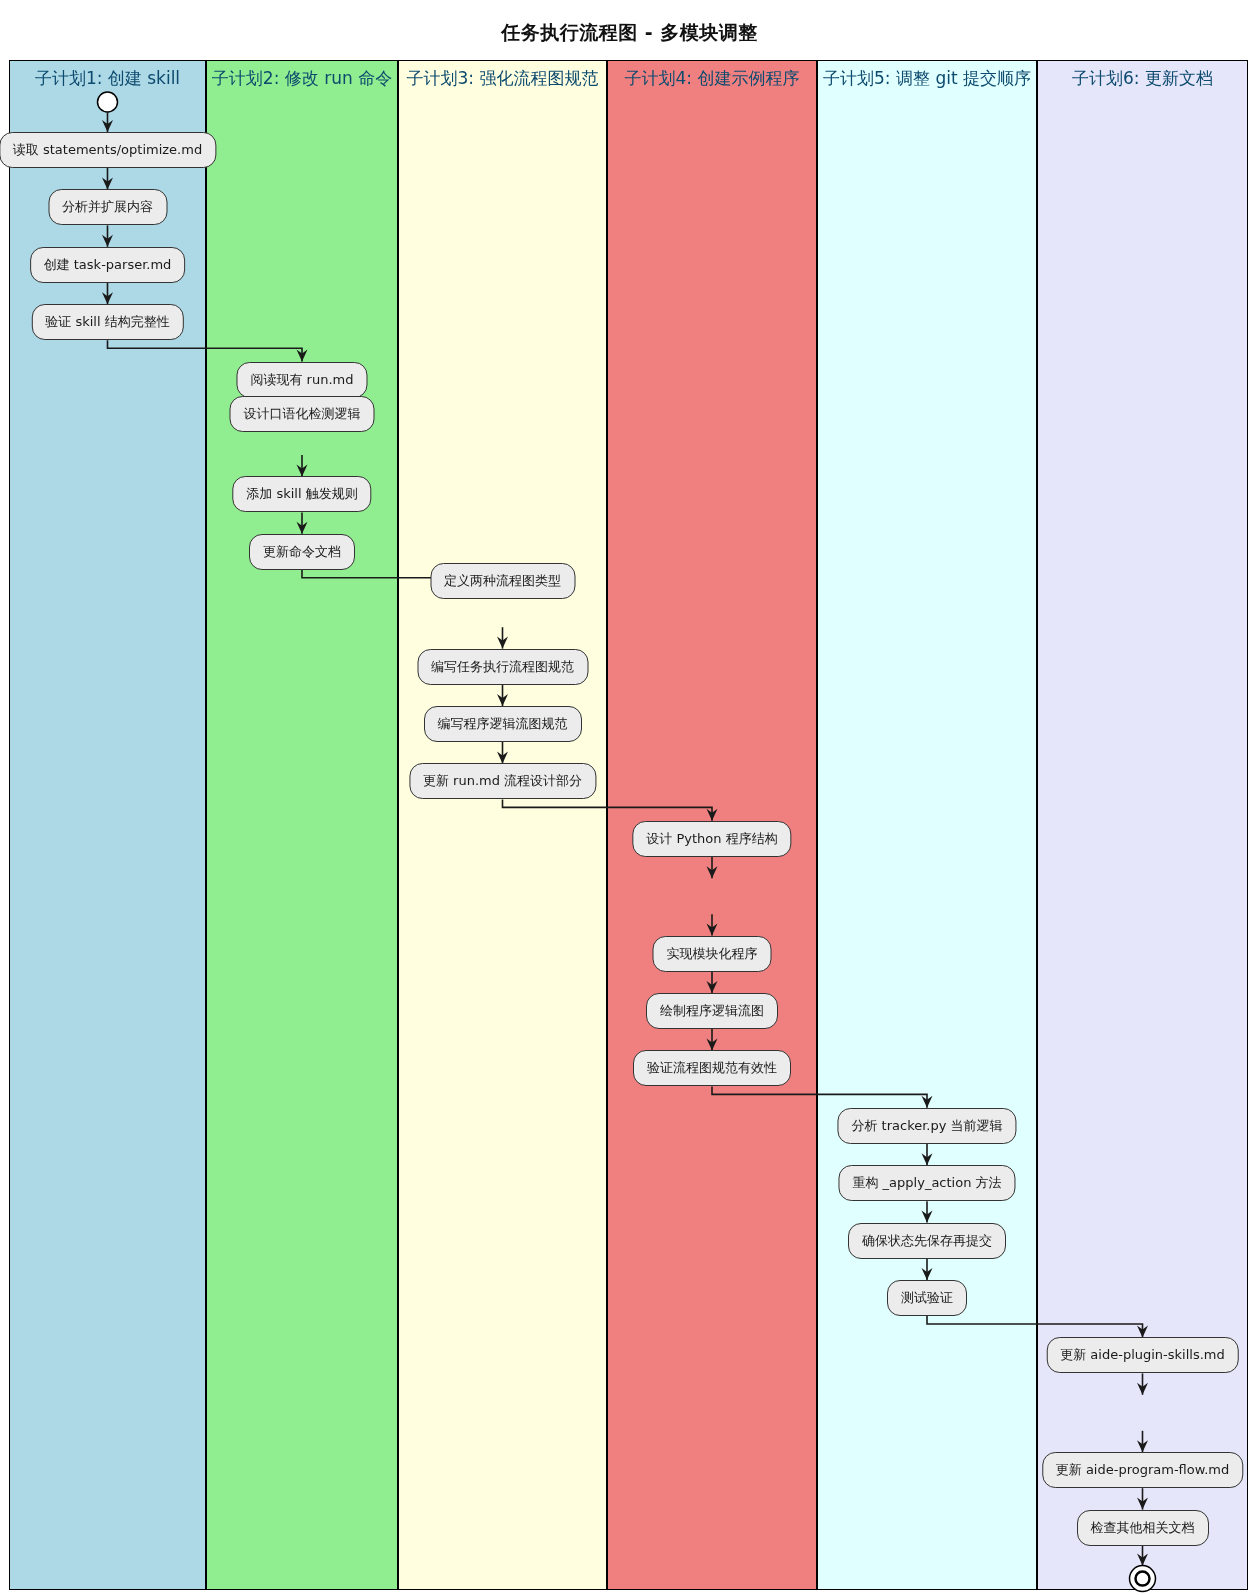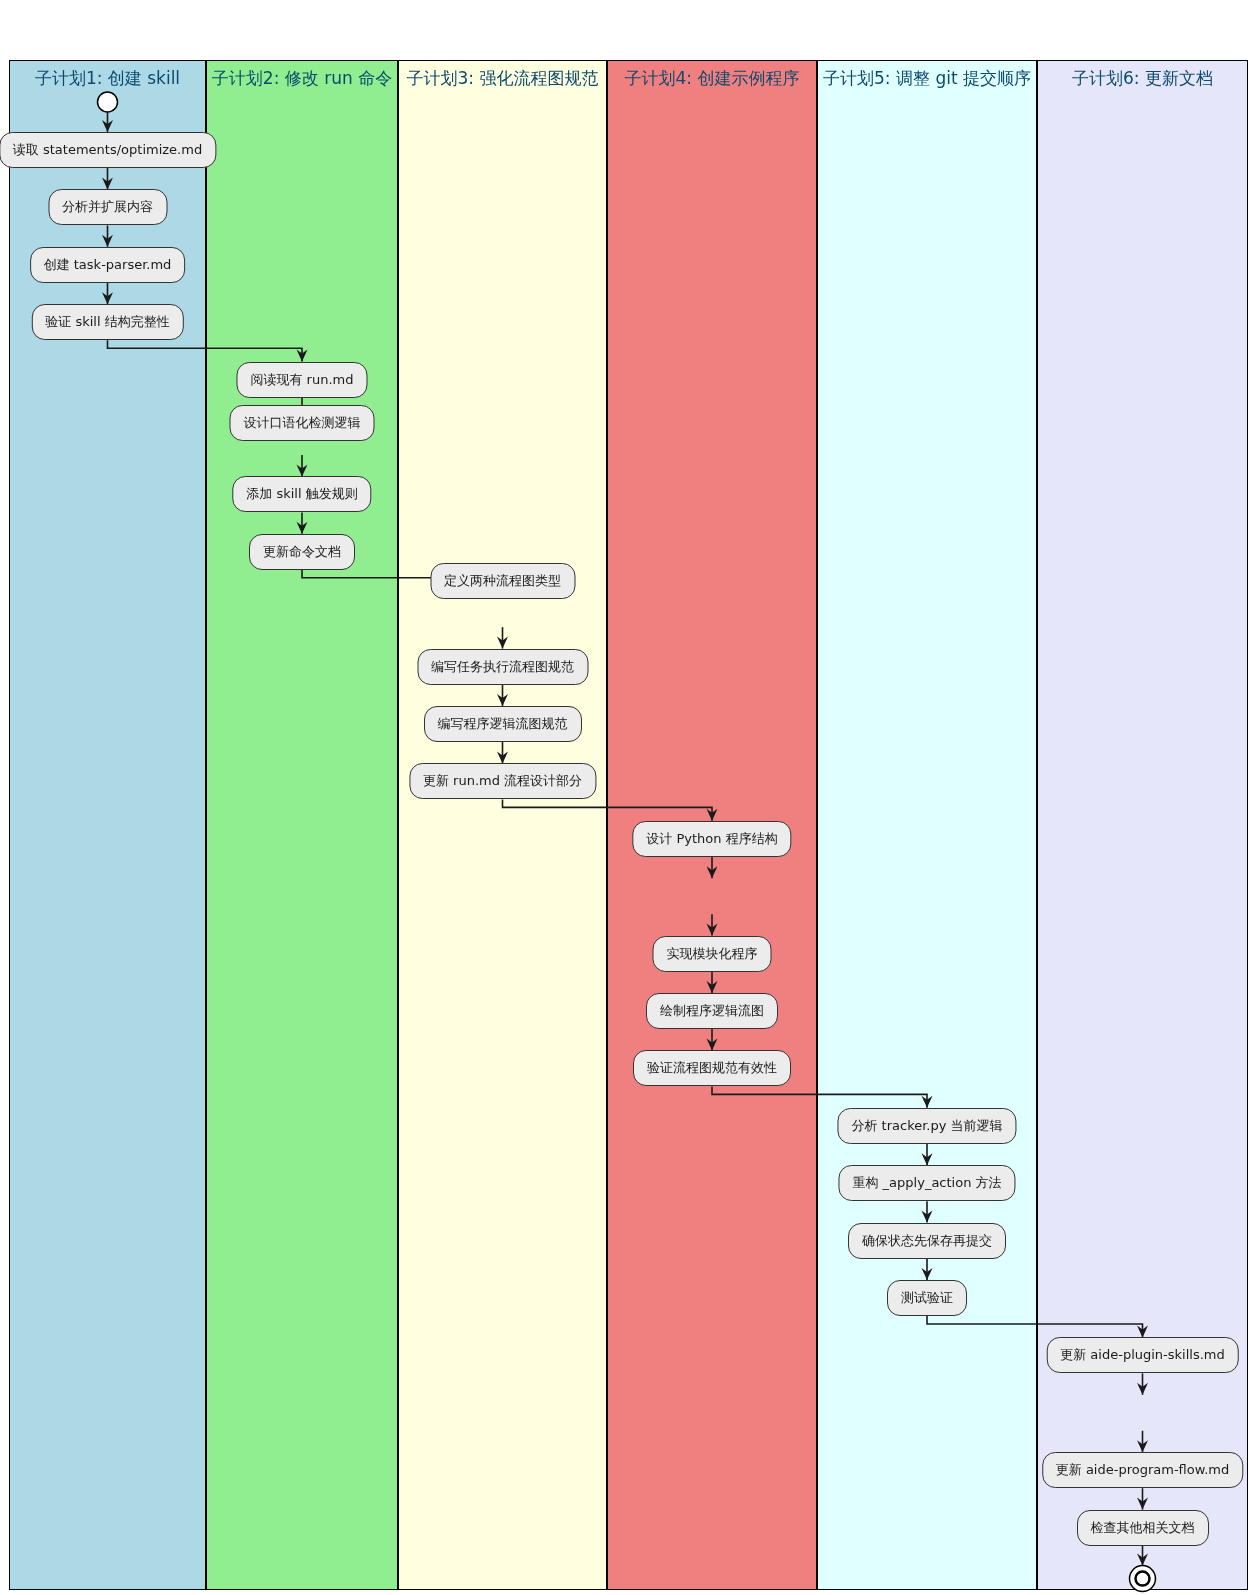--- a/index.html
+++ b/index.html
@@ -57,20 +57,21 @@
     position: absolute;
     top: 0;
     left: 0;
     pointer-events: none;
   }
 </style>
 </head>
 <body>
 
 <div id="canvas">
+  <div id="diagram-title">任务执行流程图 - 多模块调整</div>
   <div id="lanes">
       <div class="lane" style="left: 9px; width: 197px; background: rgb(173, 216, 230);">
         <div class="lane-header">子计划1: 创建 skill</div>
       </div>
       <div class="lane" style="left: 206px; width: 192px; background: rgb(144, 238, 144);">
         <div class="lane-header">子计划2: 修改 run 命令</div>
       </div>
       <div class="lane" style="left: 398px; width: 209px; background: rgb(255, 255, 224);">
         <div class="lane-header">子计划3: 强化流程图规范</div>
       </div>
@@ -118,21 +119,21 @@
       <path d="M1142.5,1488.2 L1142.5,1509.6" stroke="#1a1a1a" stroke-width="1.6" fill="none" marker-end="url(#arrowhead)"></path>
       <path d="M1142.5,1545.6 L1142.5,1565.6" stroke="#1a1a1a" stroke-width="1.6" fill="none" marker-end="url(#arrowhead)"></path>
       <circle cx="1142.5" cy="1578.6" r="13" fill="#ffffff" stroke="#000" stroke-width="1.5"></circle>
       <circle cx="1142.5" cy="1578.6" r="7" fill="#ffffff" stroke="#000" stroke-width="2.5"></circle>
     </svg>
 <div class="activity-node" style="left: 107.5px; top: 132px;">读取 statements/optimize.md</div>
     <div class="activity-node" style="left: 107.5px; top: 189.4px;">分析并扩展内容</div>
     <div class="activity-node" style="left: 107.5px; top: 246.8px;">创建 task-parser.md</div>
     <div class="activity-node" style="left: 107.5px; top: 304.2px;">验证 skill 结构完整性</div>
     <div class="activity-node" style="left: 302px; top: 361.6px;">阅读现有 run.md</div>
-    <div class="activity-node" style="left: 302px; top: 405px;">设计口语化检测逻辑</div>
+    <div class="activity-node" style="left: 302px; top: 396px;">设计口语化检测逻辑</div>
     <div class="activity-node" style="left: 302px; top: 476.4px;">添加 skill 触发规则</div>
     <div class="activity-node" style="left: 302px; top: 533.8px;">更新命令文档</div>
     <div class="activity-node" style="left: 502.5px; top: 563px;">定义两种流程图类型</div>
     <div class="activity-node" style="left: 502.5px; top: 648.6px;">编写任务执行流程图规范</div>
     <div class="activity-node" style="left: 502.5px; top: 706px;">编写程序逻辑流图规范</div>
     <div class="activity-node" style="left: 502.5px; top: 763.4px;">更新 run.md 流程设计部分</div>
     <div class="activity-node" style="left: 712px; top: 820.8px;">设计 Python 程序结构</div>
     <div class="activity-node" style="left: 712px; top: 935.6px;">实现模块化程序</div>
     <div class="activity-node" style="left: 712px; top: 993px;">绘制程序逻辑流图</div>
     <div class="activity-node" style="left: 712px; top: 1050.4px;">验证流程图规范有效性</div>

